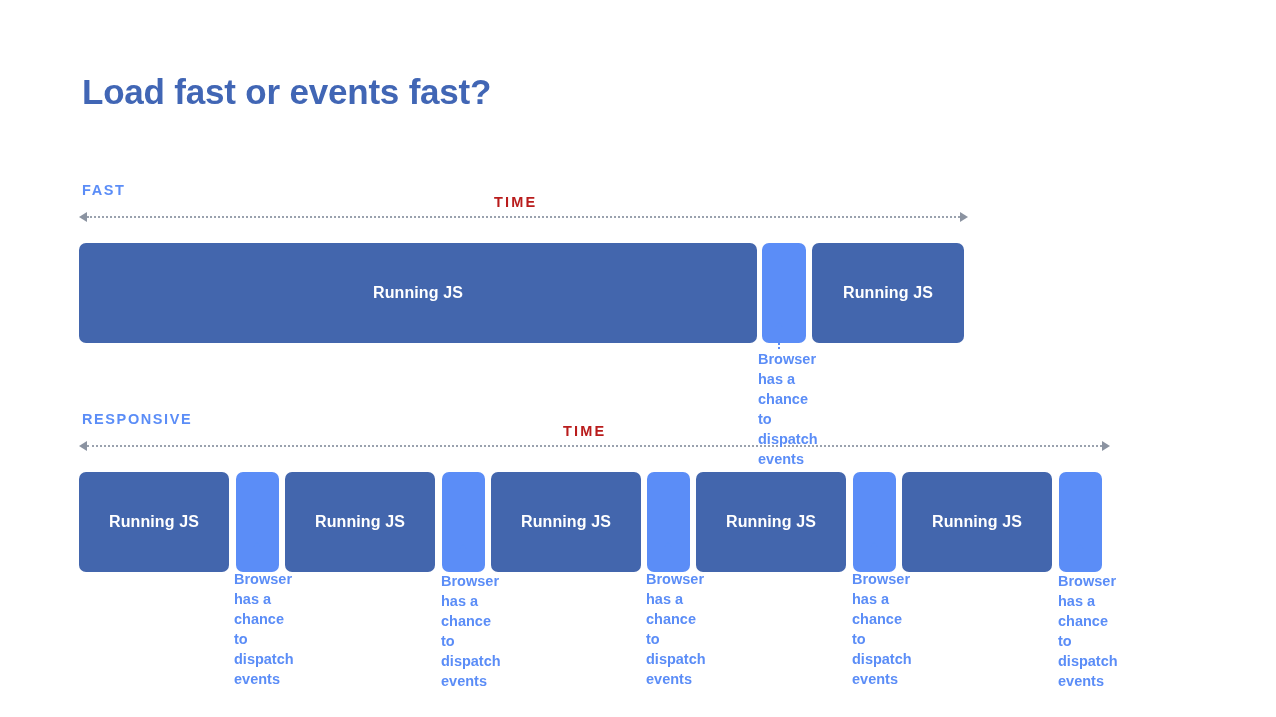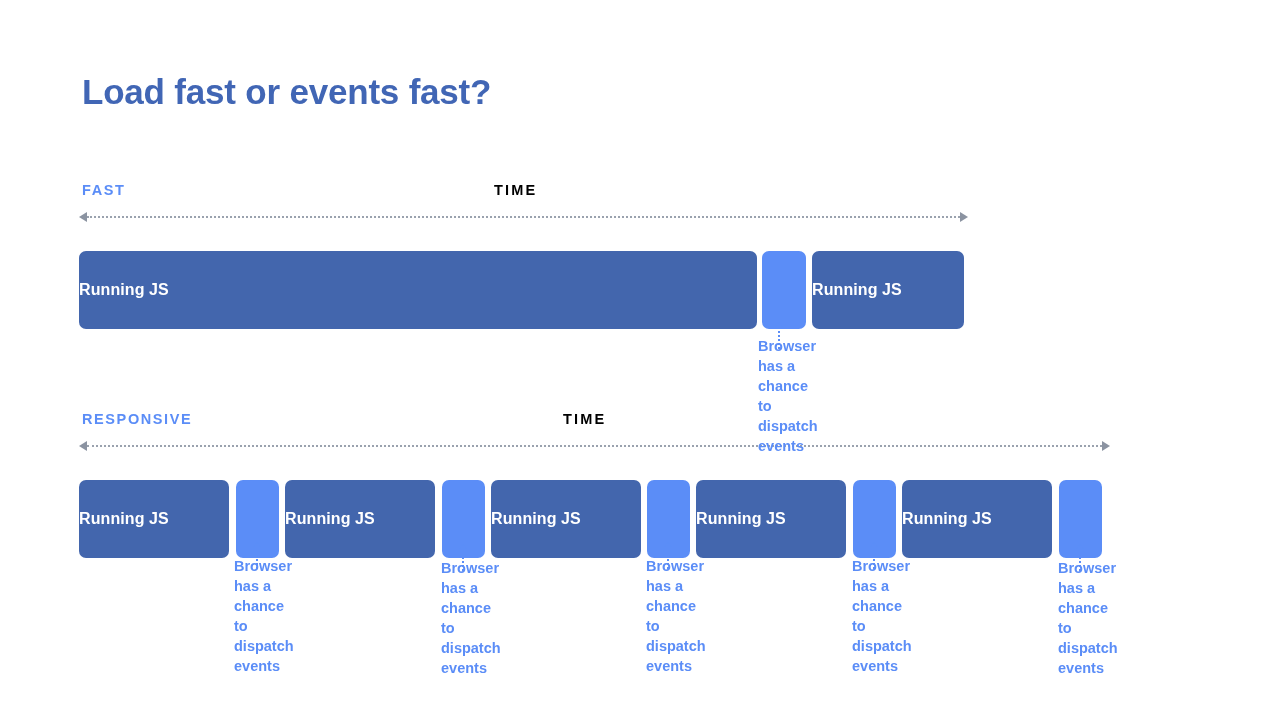--- a/index.html
+++ b/index.html
@@ -47,25 +47,25 @@
     left: 82px;
     top: 0;
     font-size: 14.5px;
     font-weight: bold;
     letter-spacing: 1.6px;
     color: #5b8df7;
     white-space: nowrap;
   }
   .time-label {
     position: absolute;
-    top: 0;
+    top: 12px;
     font-size: 14.5px;
     font-weight: bold;
     letter-spacing: 2.2px;
-    color: #000000;
+    color: #b91c1c;
     white-space: nowrap;
   }
   .time-label.fast { left: 494px; }
   .time-label.responsive { left: 563px; }
 
   
   .axis {
     position: absolute;
     top: 30px;
     height: 10px;
@@ -97,27 +97,27 @@
 
   
   .bars {
     position: absolute;
     top: 53px;
     left: 0;
     height: 78px;
   }
   .bar {
     position: absolute;
-    top: 16px;
-    height: 78px;
+    top: 8px;
+    height: 100px;
     border-radius: 7px;
     box-sizing: border-box;
     display: flex;
     align-items: center;
-    justify-content: flex-start;
+    justify-content: center;
   }
   .bar-run {
     background: #4366ad;
   }
   .bar-idle {
     background: #5b8df7;
   }
   .bar-label {
     color: #ffffff;
     font-size: 16px;
@@ -141,21 +141,21 @@
     position: absolute;
     top: -5px;
     width: 0;
     height: 0;
     border-left: 4px solid transparent;
     border-right: 4px solid transparent;
     border-bottom: 6px solid #5b8df7;
   }
   .callout-text {
     position: absolute;
-    top: 9px;
+    top: 22px;
     font-size: 14.5px;
     font-weight: bold;
     line-height: 20px;
     color: #5b8df7;
     white-space: pre-line;
   }
 </style>
 </head>
 <body>
 

